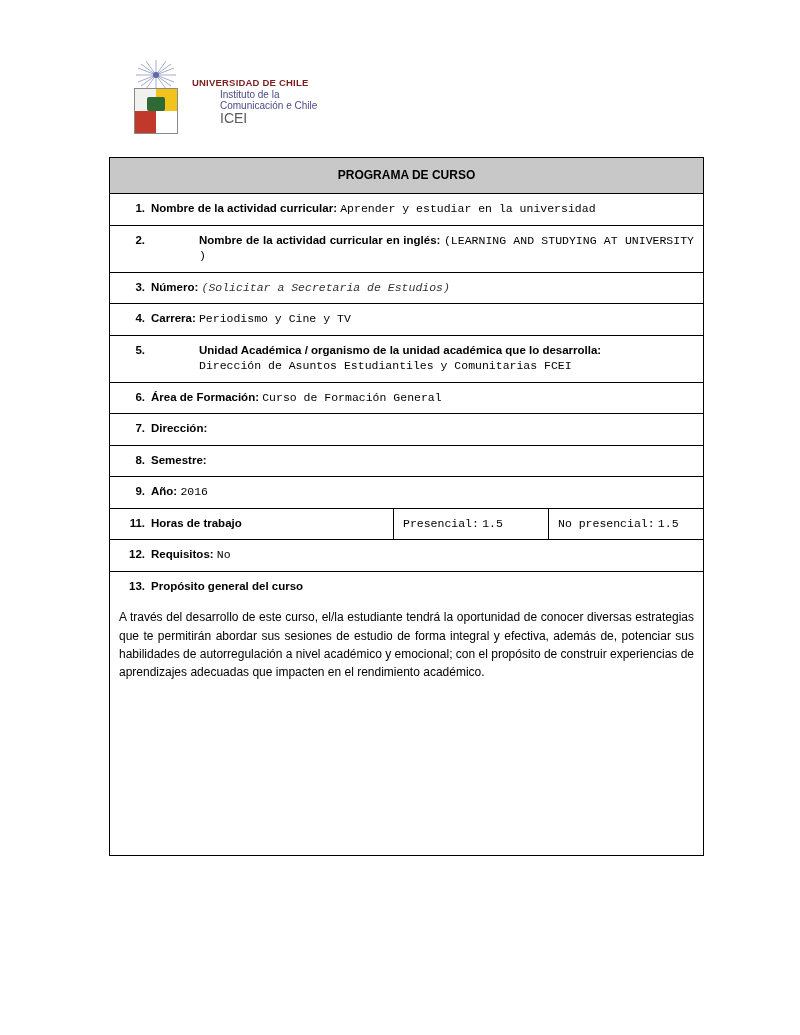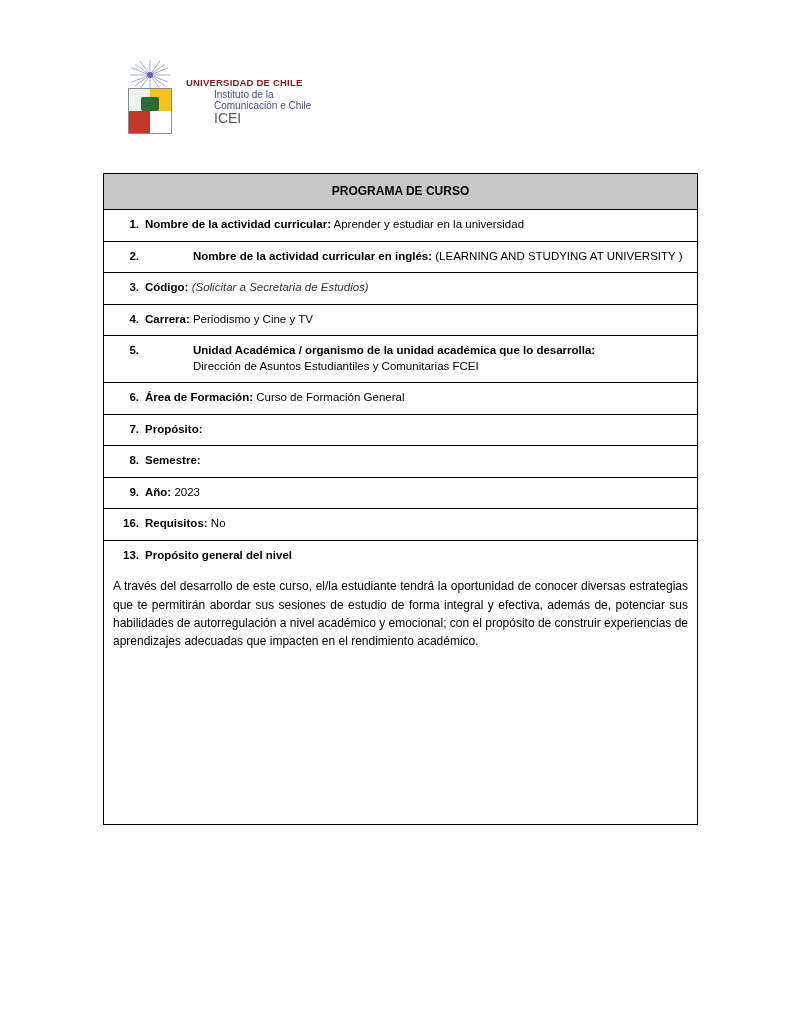--- a/index.html
+++ b/index.html
@@ -12,20 +12,21 @@
     height: 1035px;
     font-family: "Liberation Sans", sans-serif;
     color: #000000;
     position: relative;
   }
   .page {
     width: 665px;
     height: 1035px;
     box-sizing: border-box;
     position: relative;
+    margin-left: 6px;
   }
 
   
   .logo-block {
     position: absolute;
     left: 118px;
     top: 58px;
     width: 290px;
     height: 82px;
     display: flex;
@@ -90,21 +91,21 @@
   }
   .logo-text .l4 {
     font-size: 14px;
     color: #5a5a5a;
   }
 
   
   .doc-table {
     position: absolute;
     left: 103px;
-    top: 173px;
+    top: 157px;
     width: 594px;
     border-collapse: collapse;
     table-layout: fixed;
   }
   .doc-table td {
     border: 1px solid #000000;
     padding: 7px 9px 8px 9px;
     font-size: 11.5px;
     line-height: 1.35;
     vertical-align: top;
@@ -114,20 +115,21 @@
     text-align: center;
     font-weight: bold;
     font-size: 12px;
     padding: 9px 9px 10px 9px;
   }
   .lbl {
     font-weight: bold;
   }
   .val {
     font-weight: normal;
+    font-family: Liberation Mono, monospace;
   }
   .italic-val {
     font-style: italic;
     color: #333333;
   }
   .row-item {
     display: flex;
     align-items: flex-start;
   }
   .row-item .numcell {
@@ -227,21 +229,21 @@
             </span>
           </div>
         </td>
       </tr>
 
       <tr>
         <td colspan="3">
           <div class="row-item">
             <span class="numcell lbl">3.</span>
             <span class="textcell">
-              <span class="lbl">Código:</span>
+              <span class="lbl">Número:</span>
               <span class="val italic-val">(Solicitar a Secretaria de Estudios)</span>
             </span>
           </div>
         </td>
       </tr>
 
       <tr>
         <td colspan="3">
           <div class="row-item">
             <span class="numcell lbl">4.</span>
@@ -275,21 +277,21 @@
             </span>
           </div>
         </td>
       </tr>
 
       <tr>
         <td colspan="3">
           <div class="row-item">
             <span class="numcell lbl">7.</span>
             <span class="textcell">
-              <span class="lbl">Propósito:</span>
+              <span class="lbl">Dirección:</span>
               <span class="val"></span>
             </span>
           </div>
         </td>
       </tr>
 
       <tr>
         <td colspan="3">
           <div class="row-item">
             <span class="numcell lbl">8.</span>
@@ -300,46 +302,64 @@
           </div>
         </td>
       </tr>
 
       <tr>
         <td colspan="3">
           <div class="row-item">
             <span class="numcell lbl">9.</span>
             <span class="textcell">
               <span class="lbl">Año:</span>
-              <span class="val">2023</span>
-            </span>
-          </div>
-        </td>
-      </tr>
-
-
-
-      <tr>
-        <td colspan="3">
-          <div class="row-item">
-            <span class="numcell lbl">16.</span>
+              <span class="val">2016</span>
+            </span>
+          </div>
+        </td>
+      </tr>
+
+
+      <tr>
+        <td class="hours-label-cell">
+          <div class="row-item">
+            <span class="numcell lbl">11.</span>
+            <span class="textcell">
+              <span class="lbl">Horas de trabajo</span>
+            </span>
+          </div>
+        </td>
+        <td class="hours-cell">
+          <span class="val">Presencial:</span>
+          <span class="val">1.5</span>
+        </td>
+        <td class="hours-cell">
+          <span class="val">No presencial:</span>
+          <span class="val">1.5</span>
+        </td>
+      </tr>
+
+      <tr>
+        <td colspan="3">
+          <div class="row-item">
+            <span class="numcell lbl">12.</span>
             <span class="textcell">
               <span class="lbl">Requisitos:</span>
               <span class="val">No</span>
             </span>
           </div>
         </td>
       </tr>
 
       <tr>
         <td colspan="3" class="purpose-cell">
           <div class="row-item purpose-head">
             <span class="numcell lbl">13.</span>
             <span class="textcell">
-              <span class="lbl">Propósito general del nivel</span>
+              <span class="lbl">Propósito general del curso</span>
             </span>
           </div>
           <div class="purpose-body">A través del desarrollo de este curso, el/la estudiante tendrá la oportunidad de conocer diversas estrategias que te permitirán abordar sus sesiones de estudio de forma integral y efectiva, además de, potenciar sus habilidades de autorregulación a nivel académico y emocional; con el propósito de construir experiencias de aprendizajes adecuadas que impacten en el rendimiento académico.</div>
         </td>
       </tr>
     </tbody>
   </table>
 
 </div>
 

